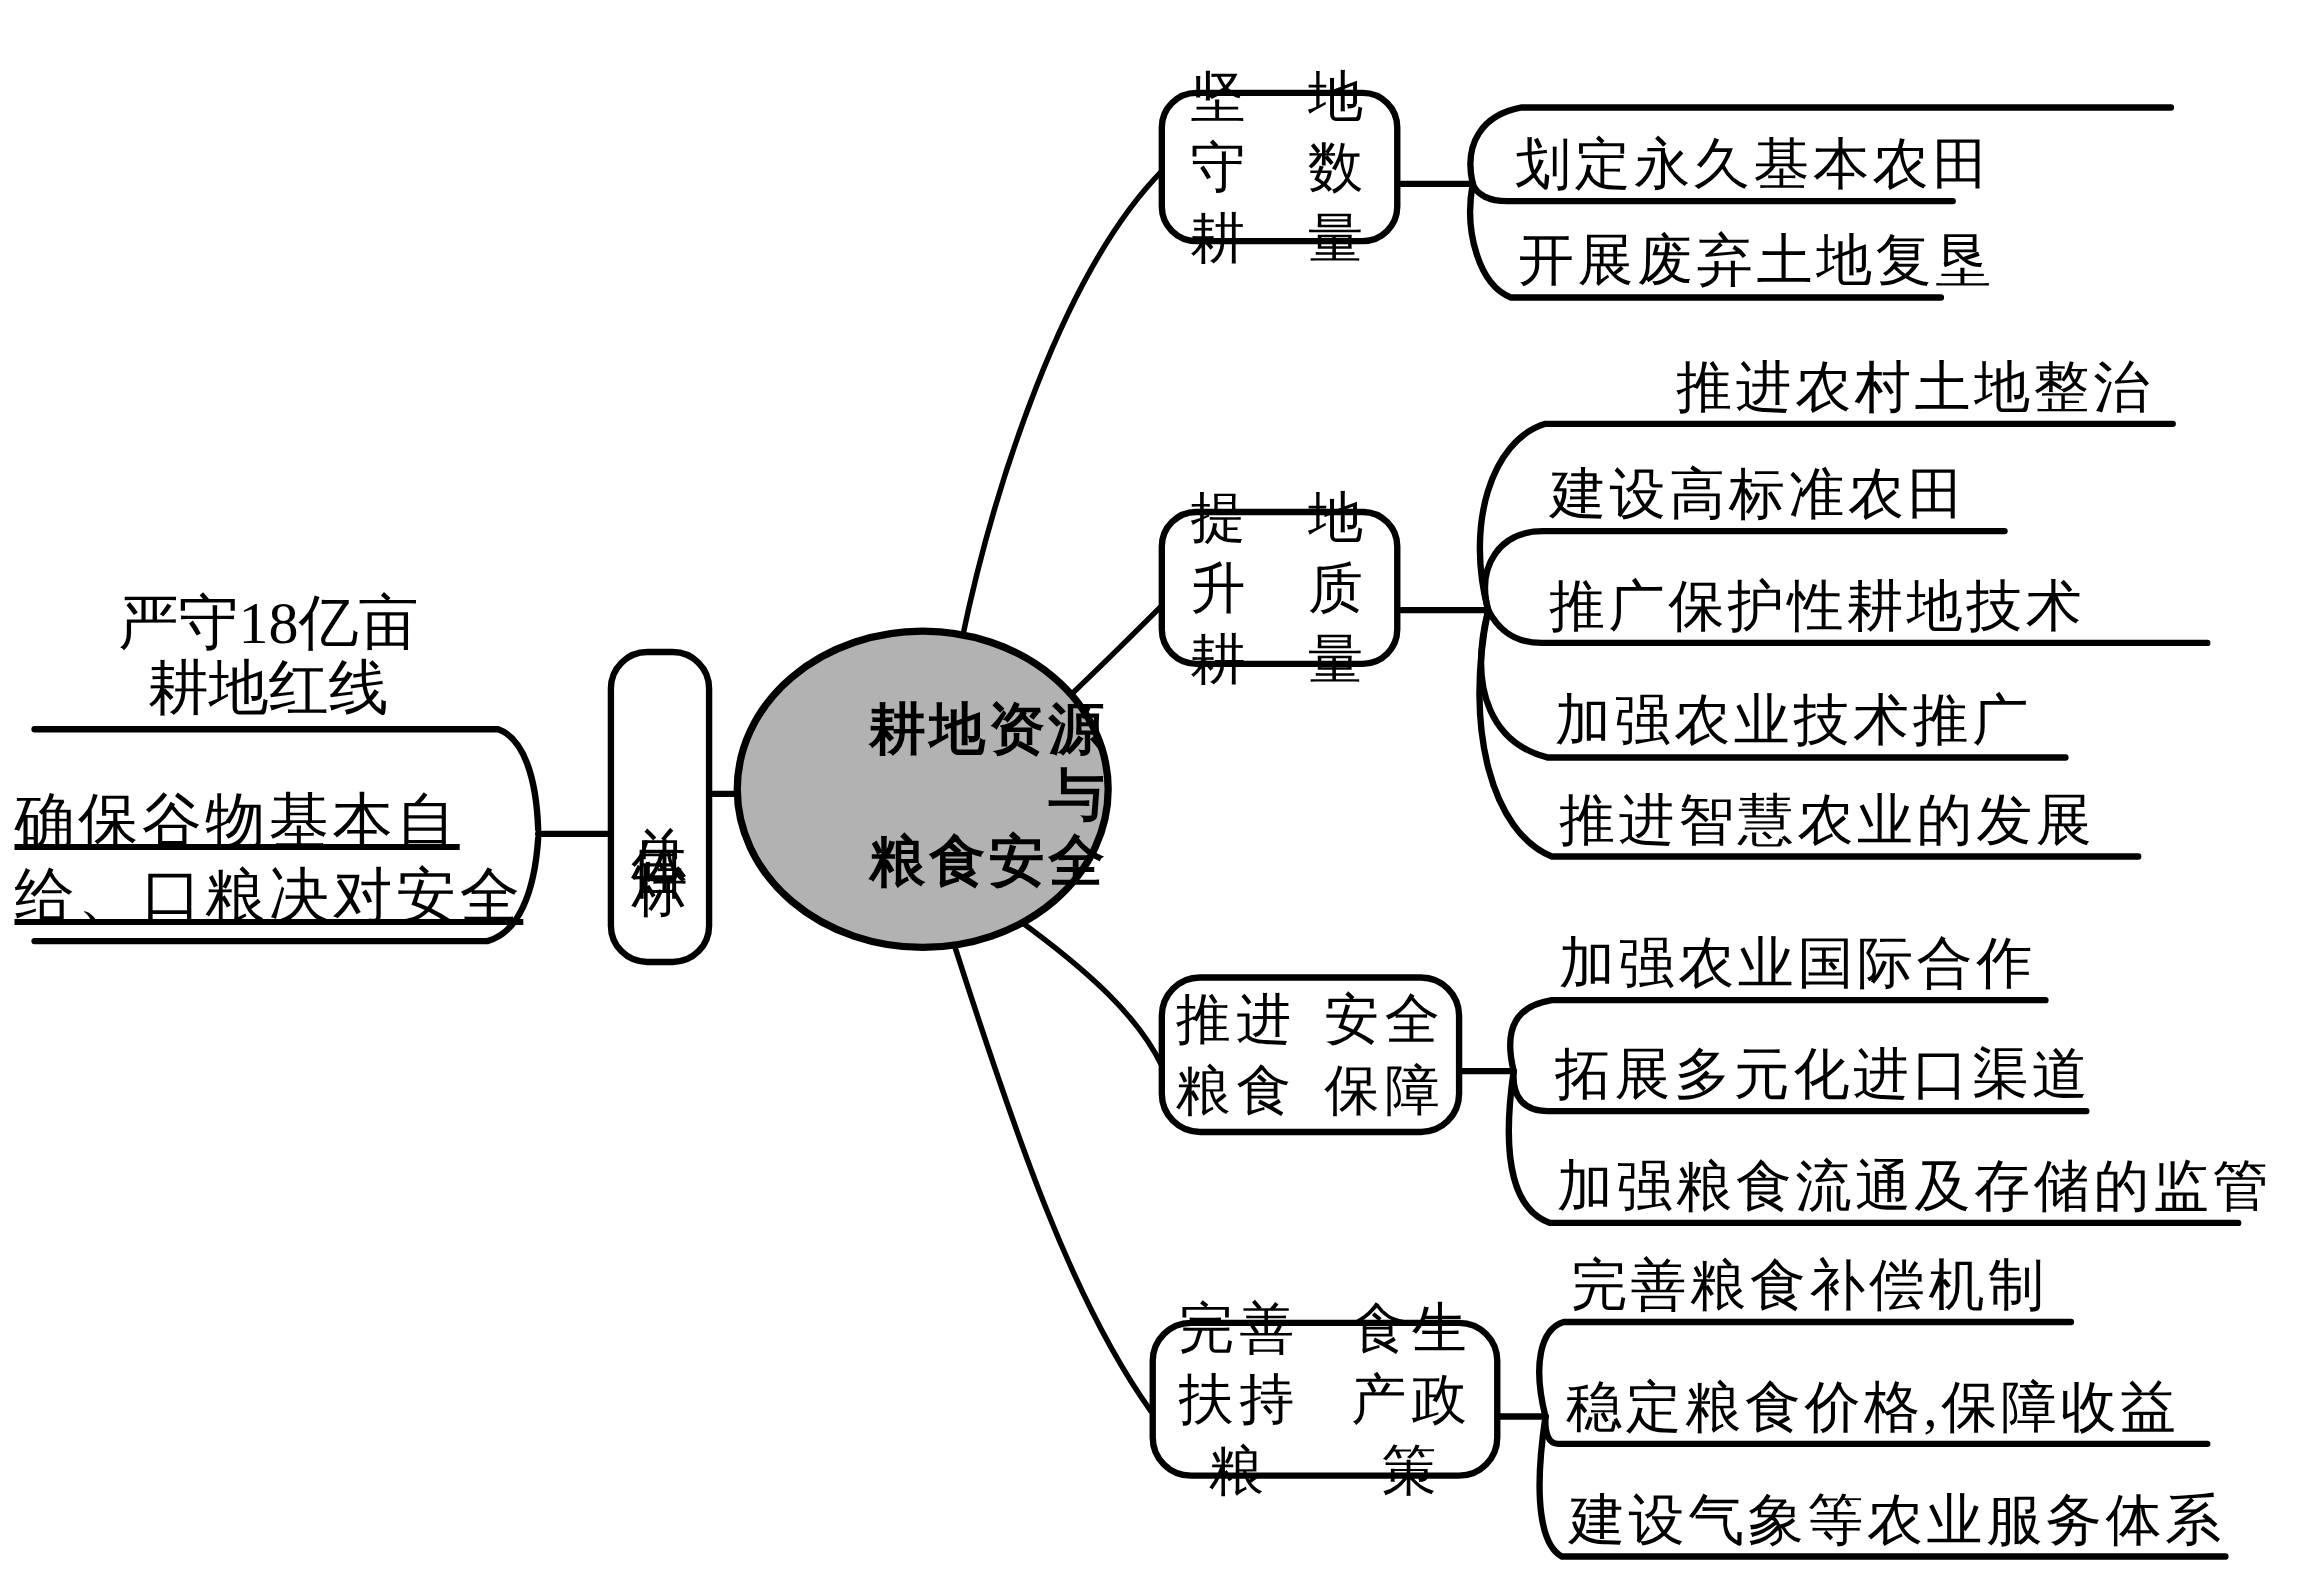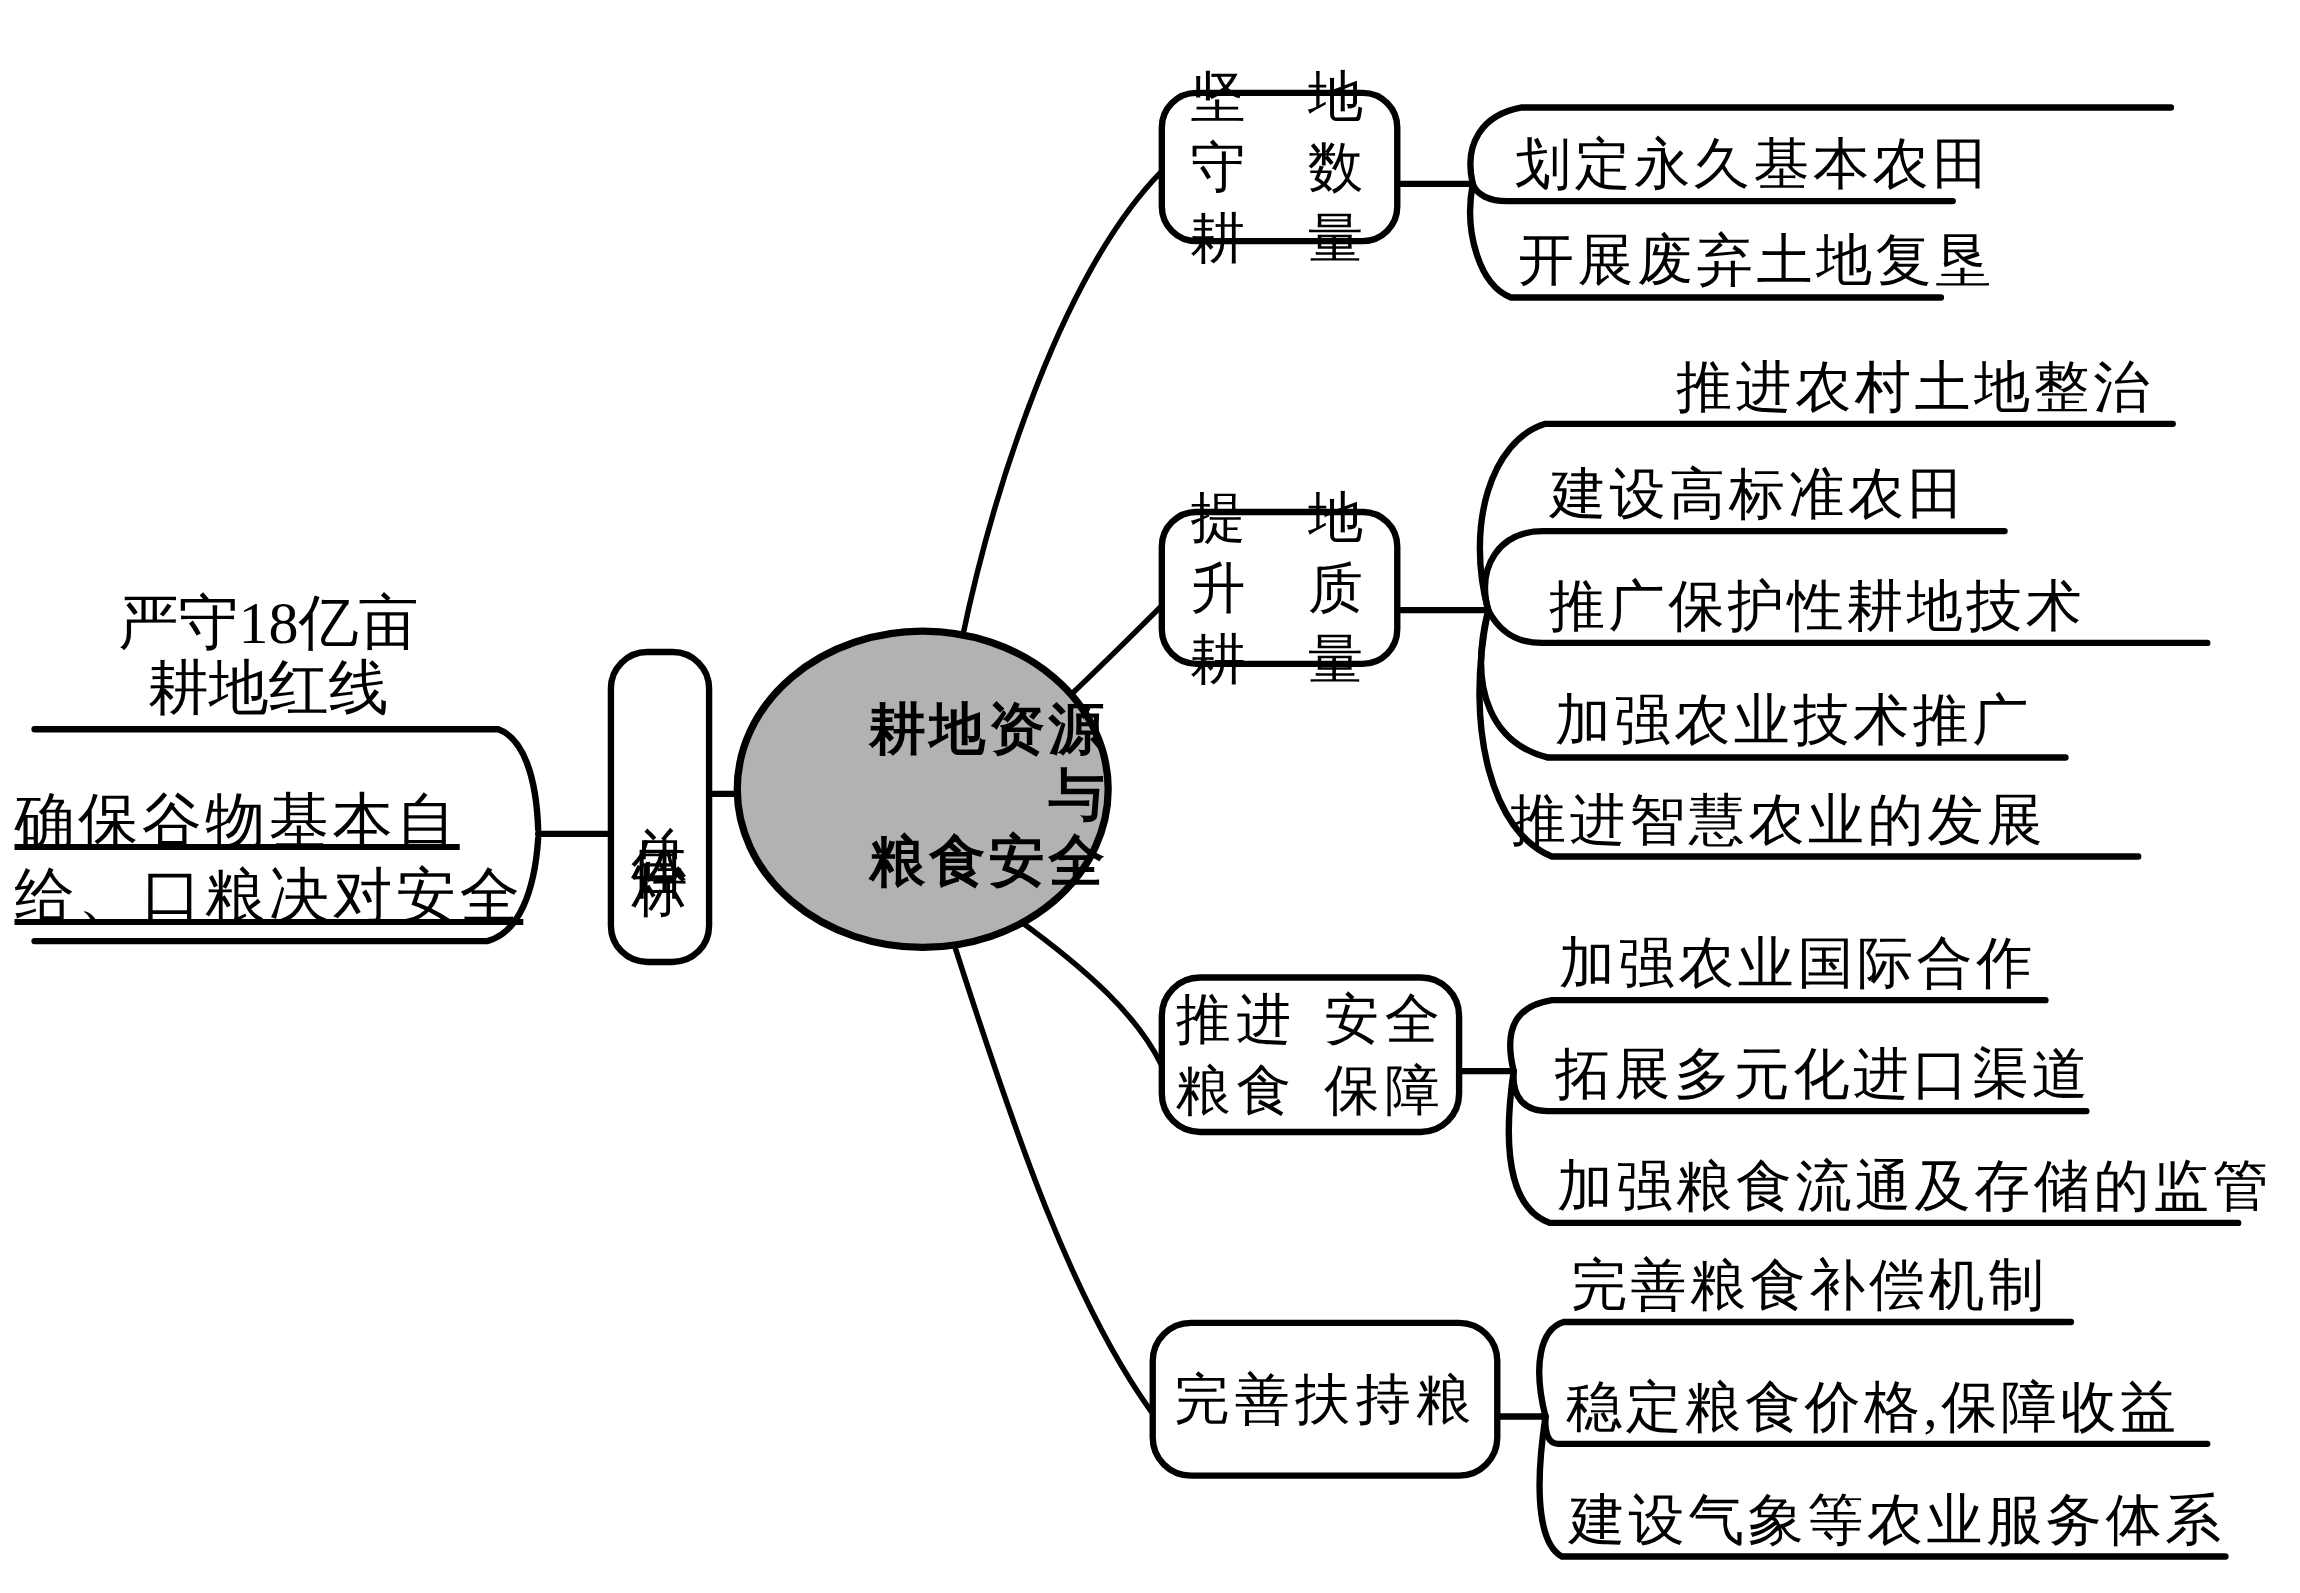--- a/index.html
+++ b/index.html
@@ -120,30 +120,31 @@
   <div class="node-label" style="left:1162px;top:512px;width:235px;height:152px;">
     <div class="ln">提升耕</div>
     <div class="ln">地质量</div>
   </div>
   <div class="node-label" style="left:1162px;top:977px;width:297px;height:155px;">
     <div class="ln">推进粮食</div>
     <div class="ln">安全保障</div>
   </div>
   <div class="node-label" style="left:1153px;top:1323px;width:345px;height:153px;">
     <div class="ln">完善扶持粮</div>
+    <div class="ln">食生产政策</div>
   </div>
 
   <div class="txt leaf" style="left:1515px;top:130px;">划定永久基本农田</div>
   <div class="txt leaf" style="left:1518px;top:226px;">开展废弃土地复垦</div>
 
   <div class="txt leaf" style="left:1648px;top:353px;margin-left:28px;">推进农村土地整治</div>
   <div class="txt leaf" style="left:1550px;top:460px;">建设高标准农田</div>
   <div class="txt leaf" style="left:1549px;top:572px;">推广保护性耕地技术</div>
   <div class="txt leaf" style="left:1555px;top:686px;">加强农业技术推广</div>
-  <div class="txt leaf" style="left:1510px;top:786px;">推进智慧农业的发展</div>
+  <div class="txt leaf" style="left:1559px;top:786px;">推进智慧农业的发展</div>
 
   <div class="txt leaf" style="left:1559px;top:929px;">加强农业国际合作</div>
   <div class="txt leaf" style="left:1555px;top:1040px;">拓展多元化进口渠道</div>
   <div class="txt leaf" style="left:1557px;top:1152px;">加强粮食流通及存储的监管</div>
 
   <div class="txt leaf" style="left:1571px;top:1251px;">完善粮食补偿机制</div>
   <div class="txt leaf" style="left:1566px;top:1373px;">稳定粮食价格,保障收益</div>
   <div class="txt leaf" style="left:1569px;top:1486px;">建设气象等农业服务体系</div>
 
 </div>

